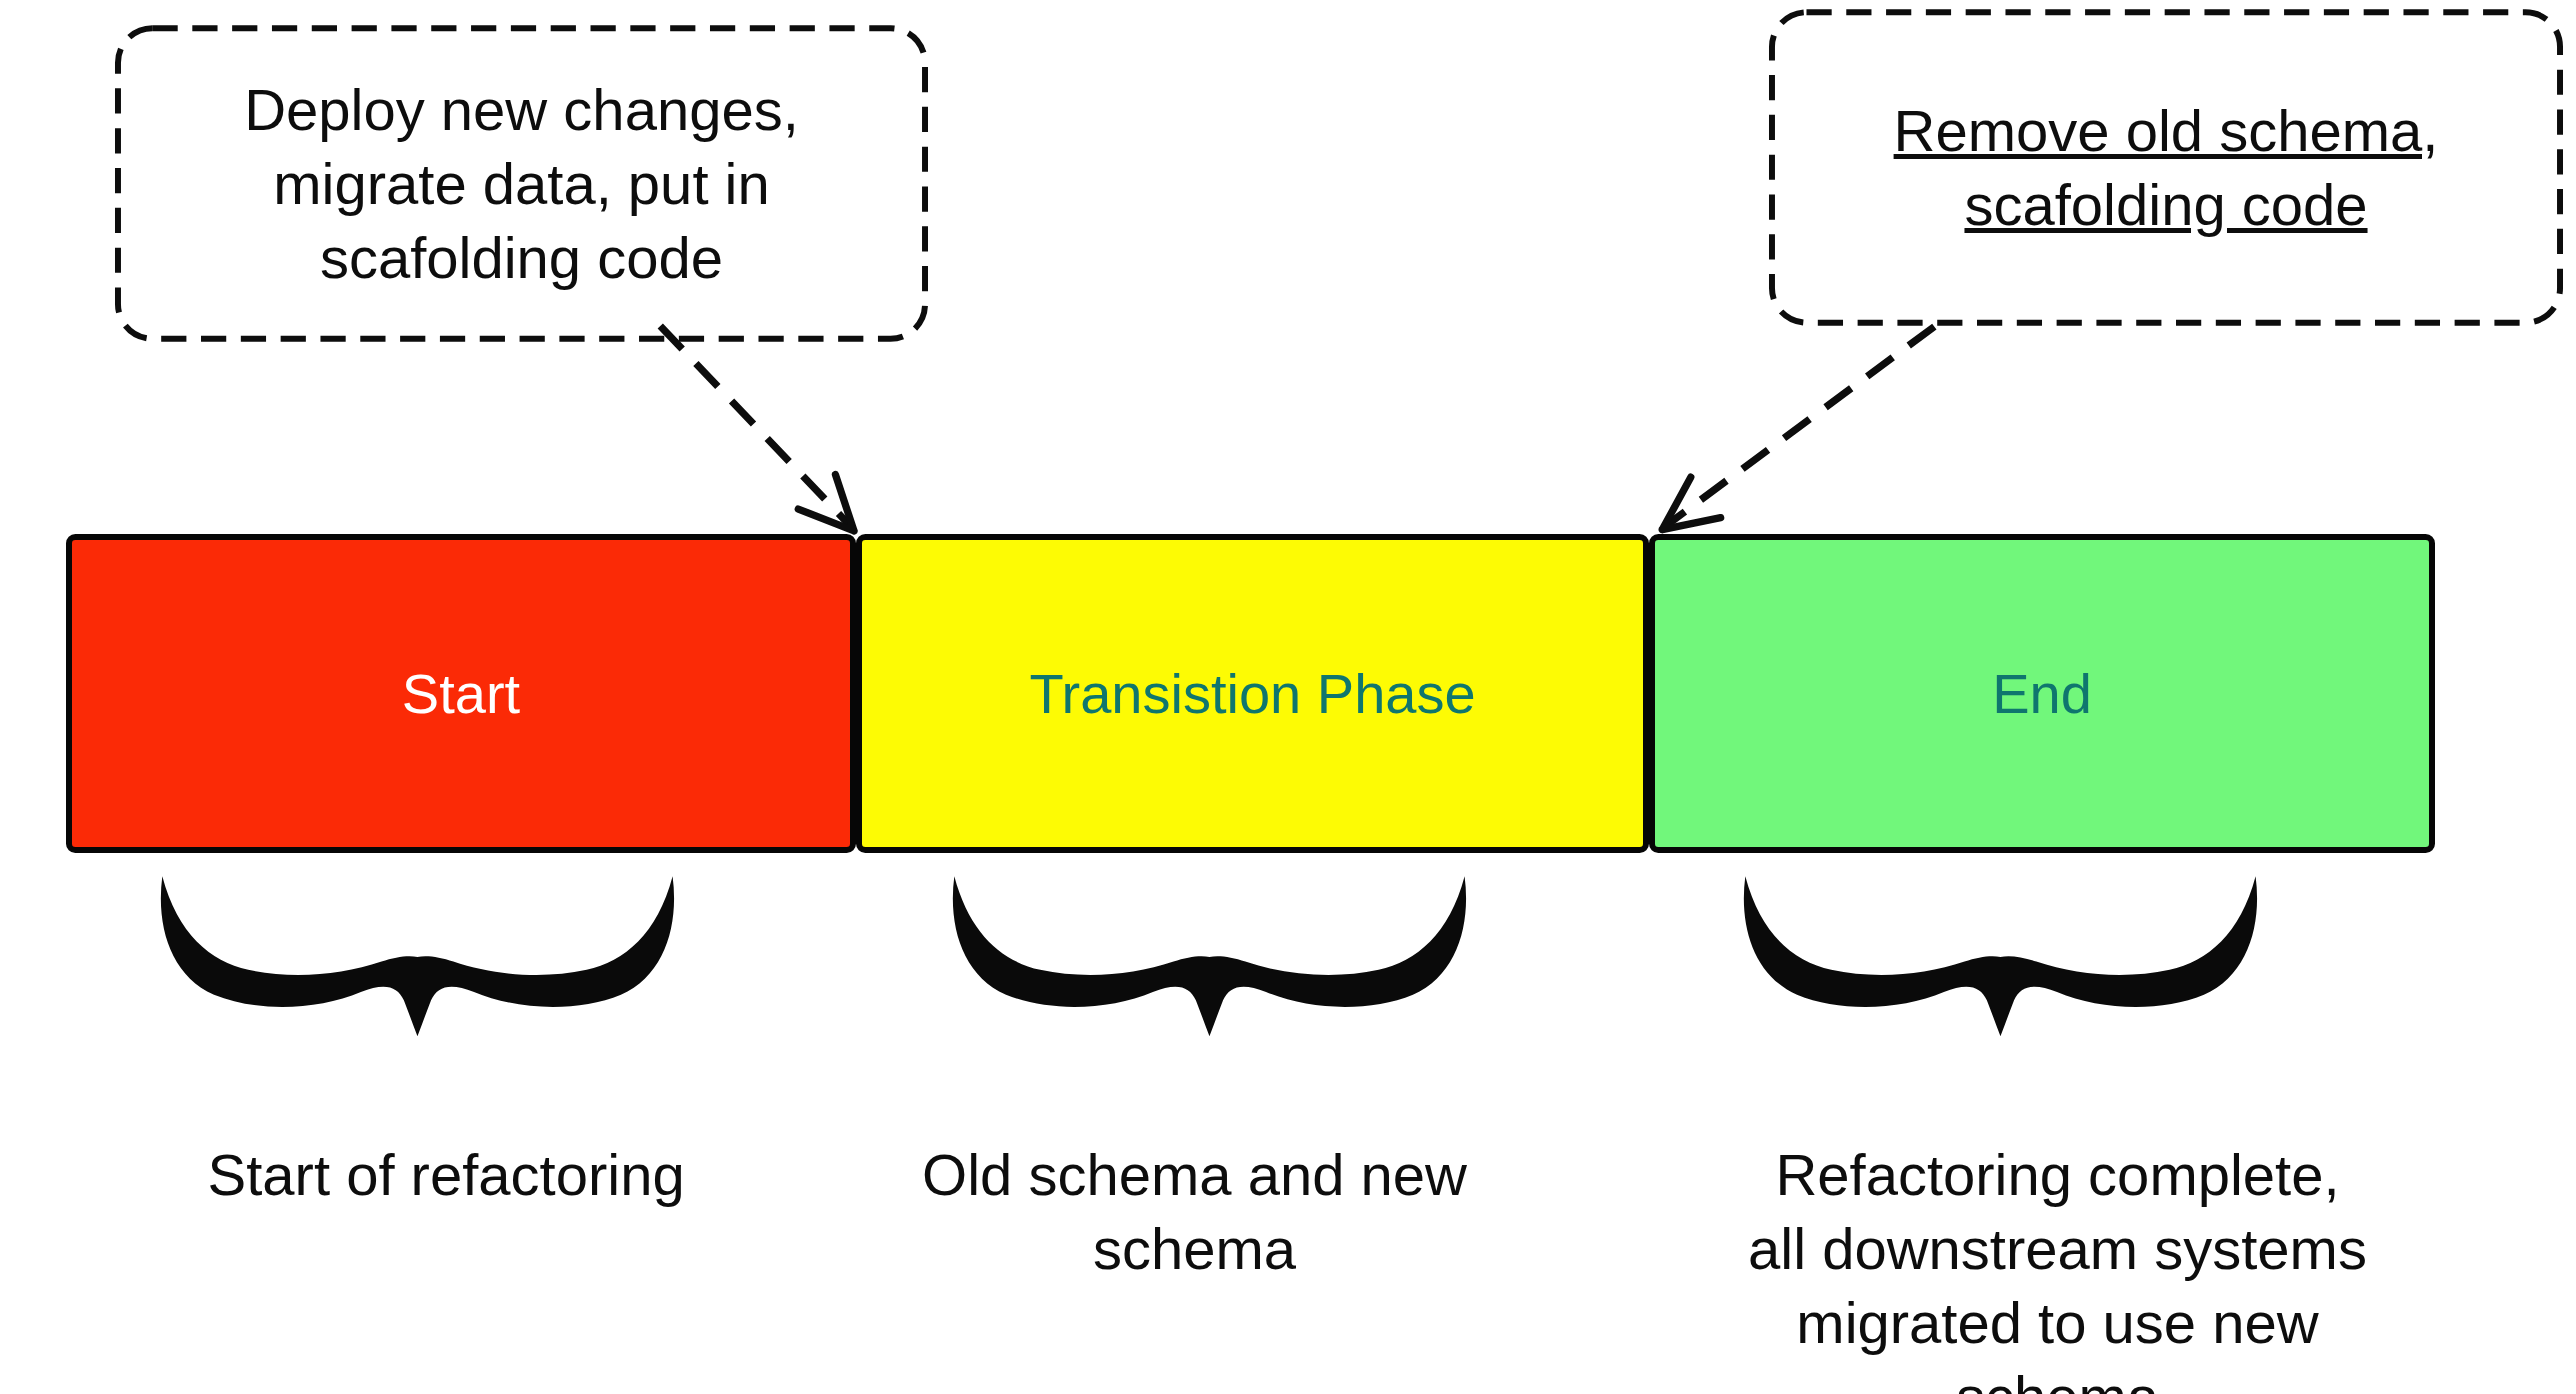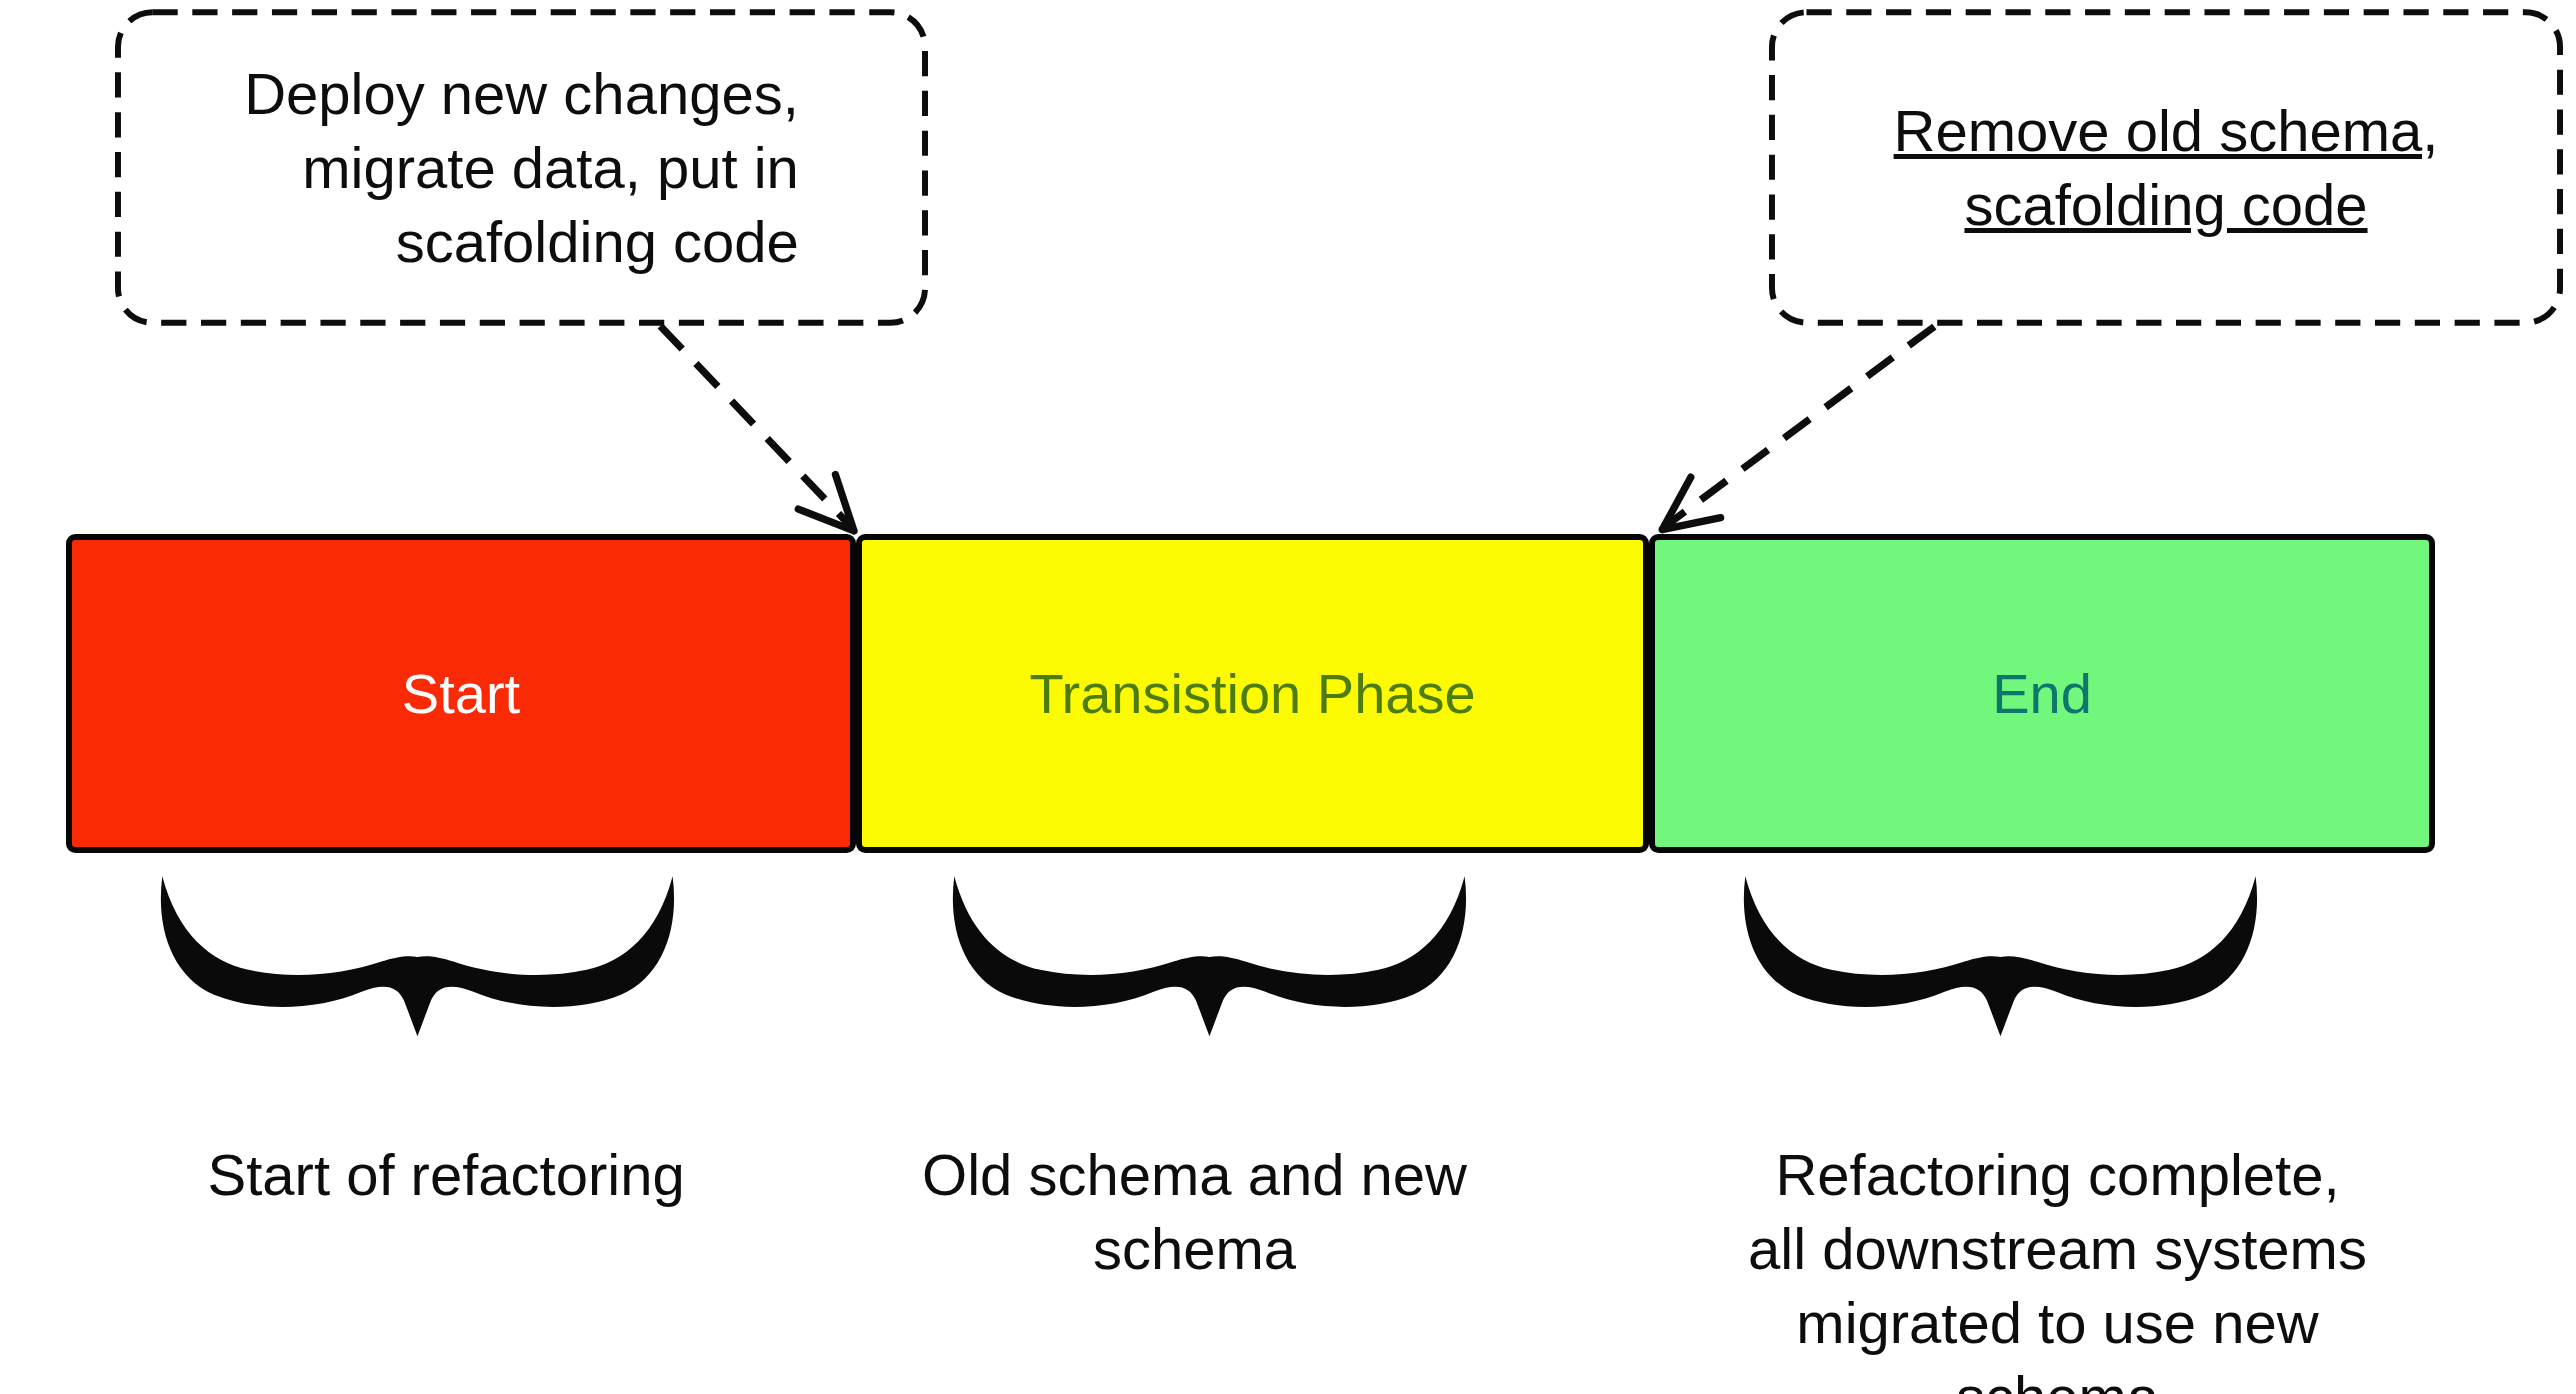--- a/index.html
+++ b/index.html
@@ -81,21 +81,21 @@
     position: absolute;
     left: 0; top: 0;
     width: 2576px;
     height: 1395px;
     pointer-events: none;
   }
 </style>
 </head>
 <body>
 
-<div class="callout" style="left:114px; top:8px; width:815px; height:319px;text-align:right;">
+<div class="callout" style="left:114px; top:24px; width:815px; height:319px;">
   <svg class="frame" viewBox="0 0 1228 480">
     <rect x="6" y="6" width="1216" height="468" rx="52" ry="52" fill="none" stroke="#0d0d0d" stroke-width="9" stroke-dasharray="38 22"></rect>
   </svg>
   <div class="callout-text">Deploy new changes,
 migrate data, put in
 scafolding code</div>
 </div>
 
 <div class="callout" style="left:1768px; top:8px; width:796px; height:319px;text-decoration:underline;">
   <svg class="frame" viewBox="0 0 1200 480">
@@ -114,21 +114,21 @@
     <path d="M2915,492 L2512,791" stroke-dasharray="48 30"></path>
     <path d="M2505,798 L2593,780 M2505,798 L2548,719" stroke-linecap="round"></path>
   </g>
 </svg>
 
 <div class="phase-box" style="left: 66px; width: 790px; background-color: rgb(251, 42, 6);">
   <span class="phase-label" style="color: rgb(255, 255, 255);">Start</span>
 </div>
 
 <div class="phase-box" style="left: 856px; width: 793px; background-color: rgb(253, 251, 4);">
-  <span class="phase-label" style="color: #4d7c0f;">Transistion Phase</span>
+  <span class="phase-label" style="color: #0f766e;">Transistion Phase</span>
 </div>
 
 <div class="phase-box" style="left: 1649px; width: 786px; background-color: rgb(113, 247, 123);">
   <span class="phase-label" style="color: #0f766e;">End</span>
 </div>
 
 <svg class="brace" style="left:146px;" viewBox="0 0 1000 300" preserveAspectRatio="none">
   <path fill="#0a0a0a" d="M 30 6
     C 18 95, 45 185, 125 220
     C 205 252, 315 248, 395 215

